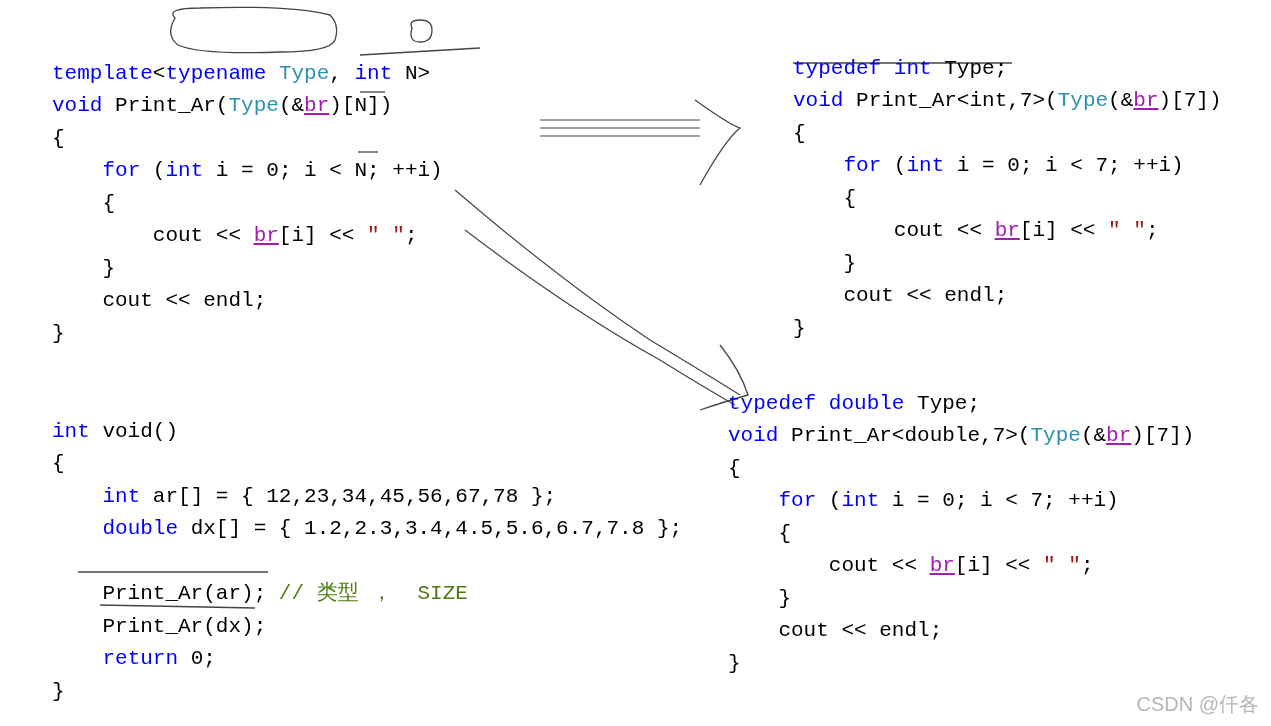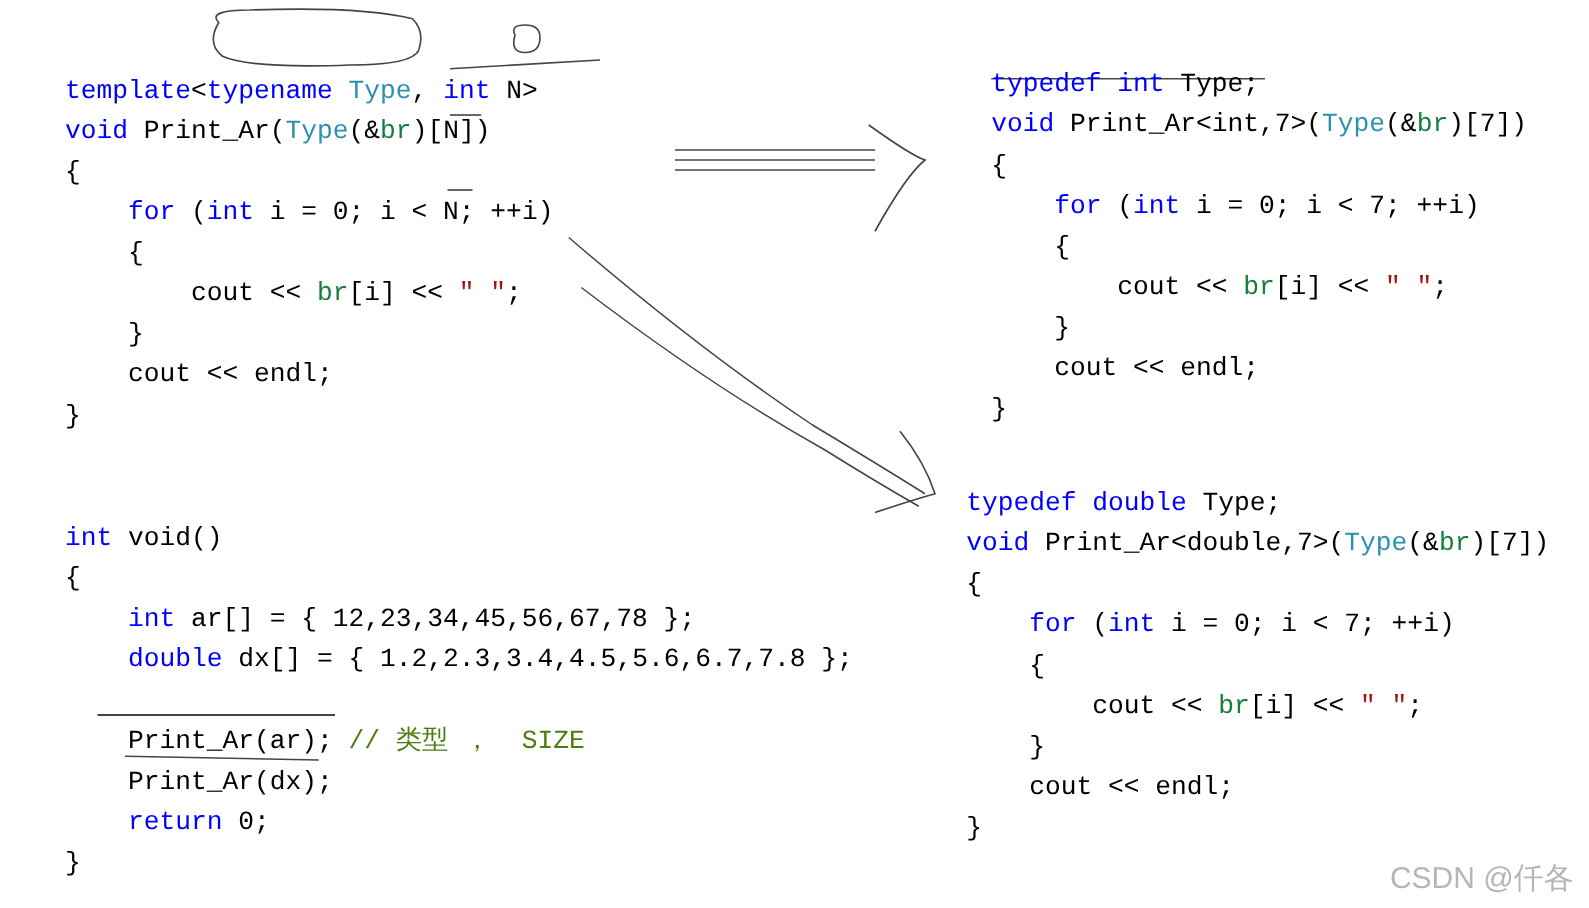--- a/index.html
+++ b/index.html
@@ -14,37 +14,37 @@
     position: relative;
     overflow: hidden;
   }
   .code-block {
     position: absolute;
     white-space: pre;
     line-height: 1.55;
   }
   .kw { color: #0000ff; text-align: center; }
   .type { color: #2b91af; text-align: center; }
-  .param { color: #15803d; }
+  .param { color: #a21caf; text-decoration: underline; }
   .str { color: #a31515; }
   .comment { color: #4d7c0f; }
   .txt { color: #000000; }
   .annotation-svg {
     position: absolute;
     top: 0;
     left: 0;
     pointer-events: none;
   }
   .watermark {
     position: absolute;
     bottom: 8px;
     right: 12px;
     color: rgba(120,120,120,0.55);
     font-family: sans-serif;
-    font-size: 24px;
+    font-size: 20px;
   }
 </style>
 </head>
 <body>
 
 <svg class="annotation-svg" width="1271" height="726">
 
   <path d="M 175 18 Q 165 8 200 8 Q 290 5 330 15 Q 340 25 335 40 Q 330 52 280 52 Q 200 55 178 45 Q 165 35 175 18 Z" fill="none" stroke="#444" stroke-width="1.3"></path>
 
   <path d="M 412 28 Q 408 20 420 20 Q 432 20 432 30 Q 432 42 420 42 Q 408 42 412 28 Z" fill="none" stroke="#444" stroke-width="1.3"></path>
@@ -97,21 +97,21 @@
 <span class="kw">void</span><span class="txt"> Print_Ar&lt;int,7&gt;(</span><span class="type">Type</span><span class="txt">(&amp;</span><span class="param">br</span><span class="txt">)[7])</span>
 <span class="txt">{</span>
 <span>    </span><span class="kw">for</span><span class="txt"> (</span><span class="kw">int</span><span class="txt"> i = 0; i &lt; 7; ++i)</span>
 <span class="txt">    {</span>
 <span class="txt">        cout &lt;&lt; </span><span class="param">br</span><span class="txt">[i] &lt;&lt; </span><span class="str">" "</span><span class="txt">;</span>
 <span class="txt">    }</span>
 <span class="txt">    cout &lt;&lt; endl;</span>
 <span class="txt">}</span>
 </div>
 
-<div class="code-block" style="top:355px; left:773px;">
+<div class="code-block" style="top:355px; left:728px;">
 <span class="kw">typedef</span><span> </span><span class="kw">double</span><span class="txt"> Type;</span>
 <span class="kw">void</span><span class="txt"> Print_Ar&lt;double,7&gt;(</span><span class="type">Type</span><span class="txt">(&amp;</span><span class="param">br</span><span class="txt">)[7])</span>
 <span class="txt">{</span>
 <span>    </span><span class="kw">for</span><span class="txt"> (</span><span class="kw">int</span><span class="txt"> i = 0; i &lt; 7; ++i)</span>
 <span class="txt">    {</span>
 <span class="txt">        cout &lt;&lt; </span><span class="param">br</span><span class="txt">[i] &lt;&lt; </span><span class="str">" "</span><span class="txt">;</span>
 <span class="txt">    }</span>
 <span class="txt">    cout &lt;&lt; endl;</span>
 <span class="txt">}</span>
 </div>

